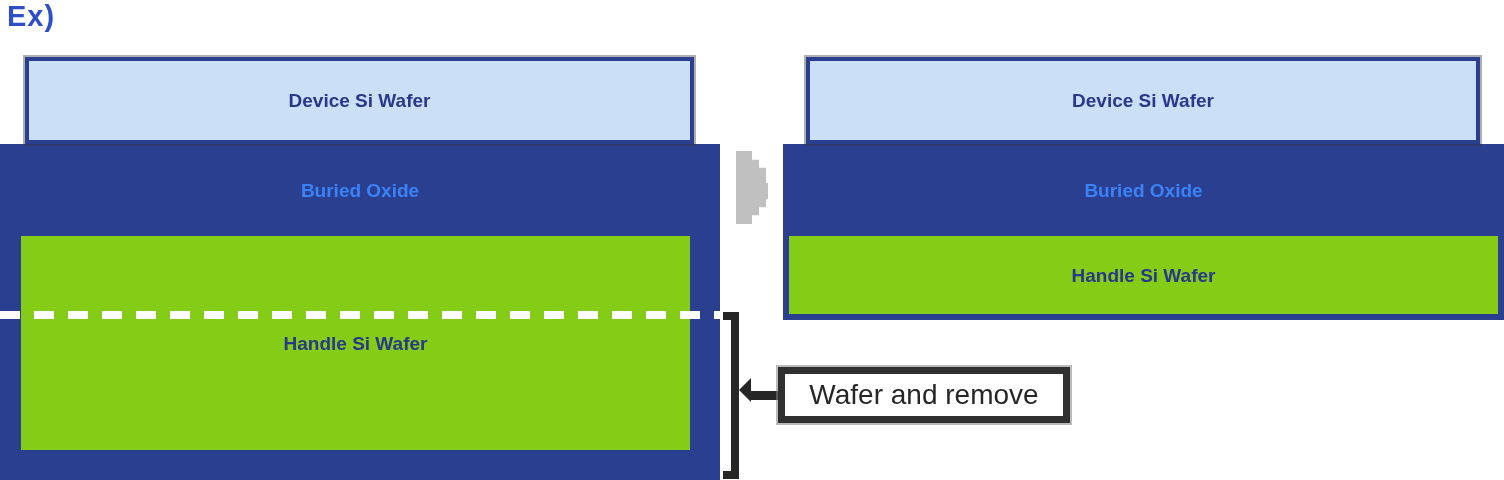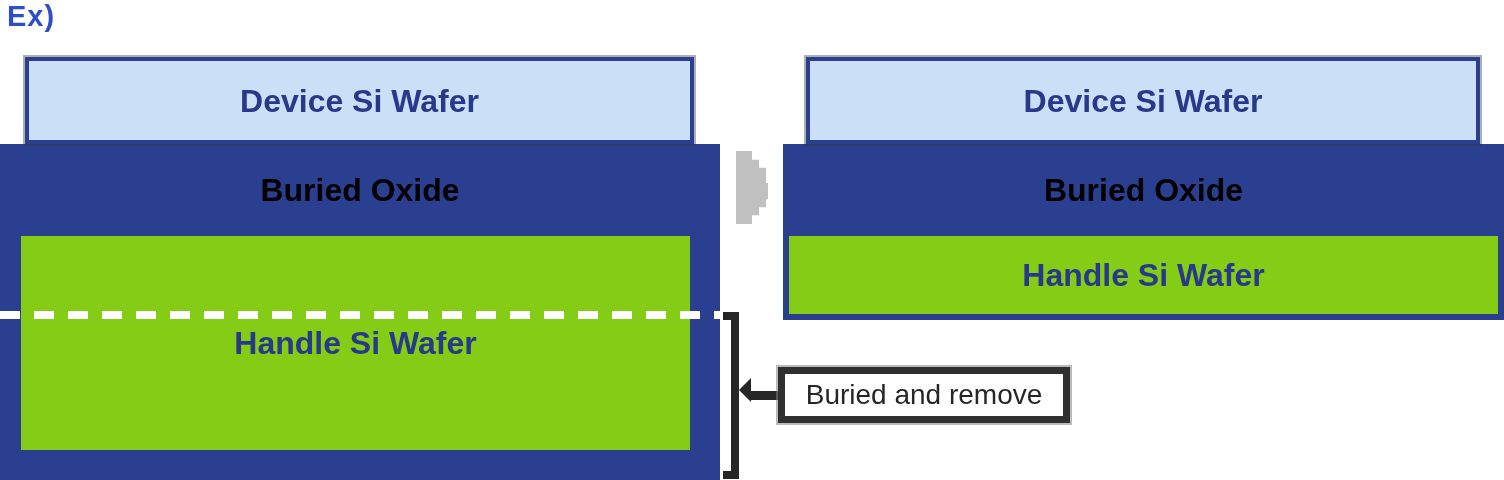--- a/index.html
+++ b/index.html
@@ -24,27 +24,27 @@
     font-weight: 700;
     color: #2f4fc8;
     letter-spacing: 1px;
   }
 
   
   .layer-text {
     display: flex;
     align-items: center;
     justify-content: center;
-    font-size: 32px;
+    font-size: 19px;
     font-weight: 700;
     color: #28388a;
     line-height: 1;
     text-align: center;
   }
-  .white-text { color: #000000; }
+  .white-text { color: #3b82f6; }
 
   
   .dark-slab { background: #2b3f90; }
 
   
   .light-box { background: #84cc16; }
 
   .bordered-box {
     border: 4px solid #2b3f90;
     box-sizing: border-box;
@@ -160,17 +160,17 @@
     <div class="abs light-box layer-text after-handle">
       <span>Handle Si Wafer</span>
     </div>
   </div>
 
   <div>
     <div class="abs removal-bracket"></div>
     <div class="abs connector-head"></div>
     <div class="abs connector-stem"></div>
     <div class="abs polish-callout">
-      <span>Buried and remove</span>
+      <span>Wafer and remove</span>
     </div>
   </div>
 
 </div>
 
 </body></html>

